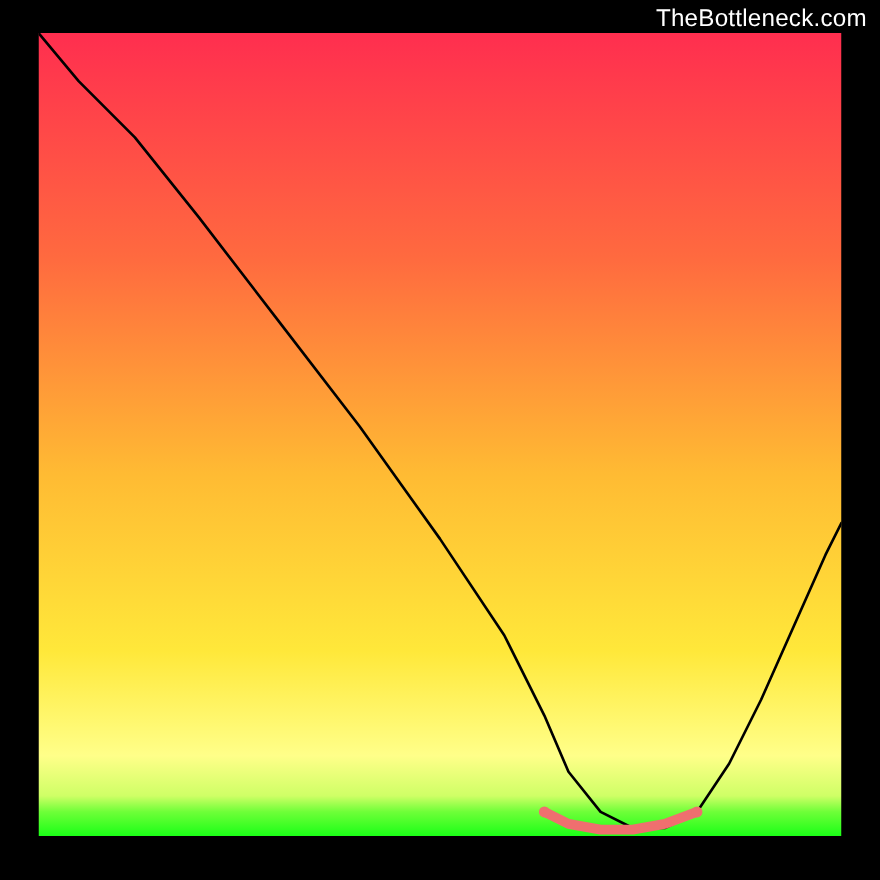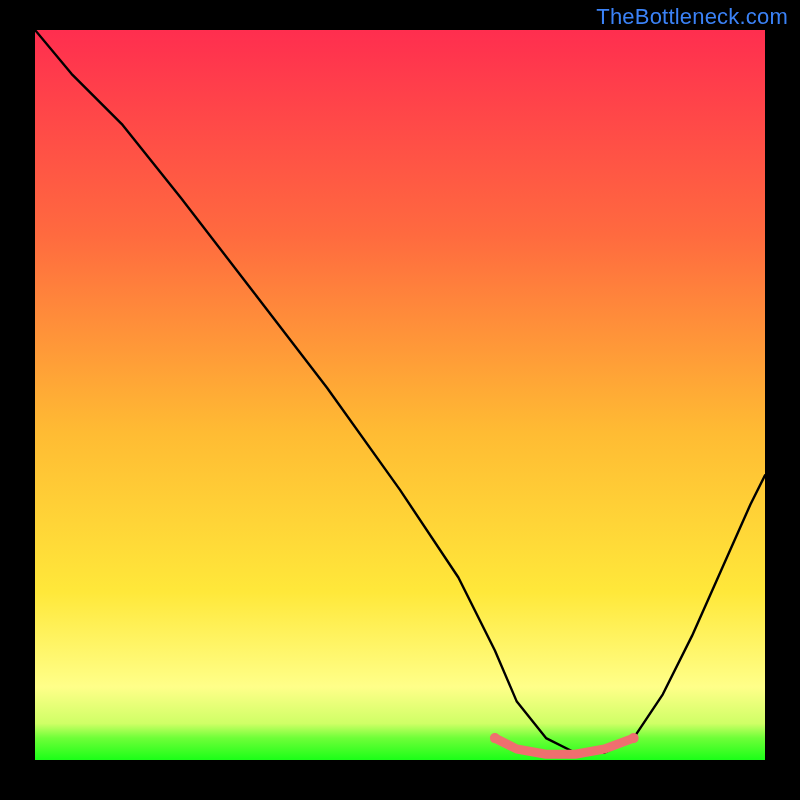--- a/index.html
+++ b/index.html
@@ -16,21 +16,21 @@
     left: 0;
     top: 0;
     width: 800px;
     height: 800px;
     background: #000;
   }
   .watermark {
     position: absolute;
     top: 4px;
     right: 12px;
-    color: #3b82f6;
+    color: #ffffff;
     font-size: 22px;
     font-weight: 500;
     letter-spacing: 0.2px;
   }
   .plot-wrap {
     position: absolute;
     left: 35px;
     top: 30px;
     width: 730px;
     height: 730px;

